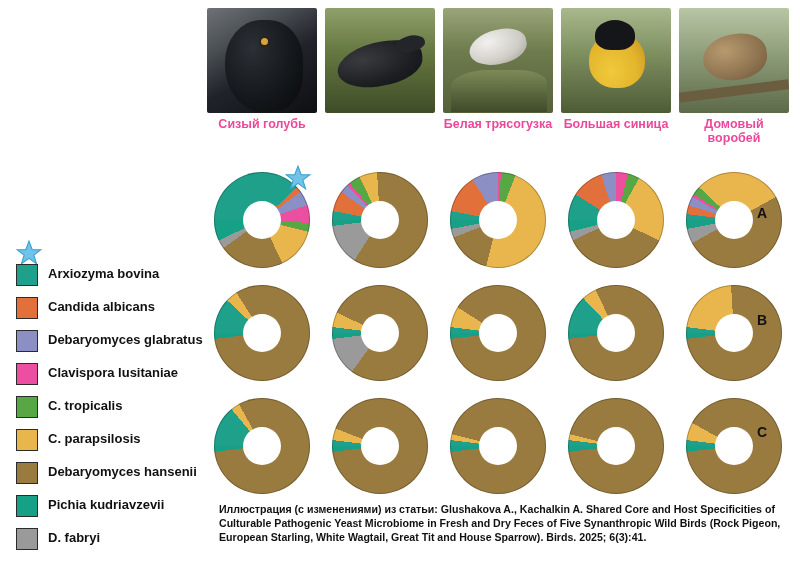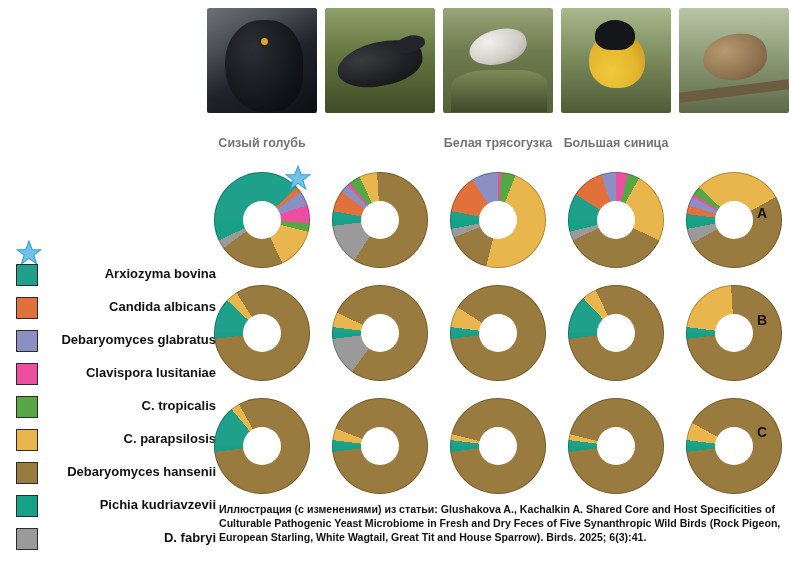--- a/index.html
+++ b/index.html
@@ -17,26 +17,26 @@
     position:absolute;left:207px;top:8px;
     display:flex;gap:8px;
   }
   .photo-cell{width:110px;}
   .photo{
     width:110px;height:105px;
     border-radius:2px;
     position:relative;overflow:hidden;
   }
   .photo-label{
-    margin-top:23px;
+    margin-top:4px;
     text-align:center;
     font-size:12.5px;
     font-weight:bold;
     line-height:1.15;
-    color:#737373;
+    color:#ec4899;
   }
 
   
   .ph-pigeon{background:linear-gradient(150deg,#6e7276 0%,#4a4f54 28%,#20232a 55%,#0d0f12 100%);}
   .ph-pigeon:after{content:"";position:absolute;left:18px;top:12px;width:78px;height:92px;border-radius:46% 44% 40% 50%;background:radial-gradient(ellipse at 35% 30%,#2b3036 0%,#15181c 55%,#07090b 100%);}
   .ph-pigeon:before{content:"";position:absolute;left:54px;top:30px;width:7px;height:7px;border-radius:50%;background:#d8a23c;box-shadow:0 0 0 2px #2a2118;z-index:2;}
 
   .ph-starling{background:linear-gradient(180deg,#8fa06a 0%,#63753f 45%,#3e4c27 100%);}
   .ph-starling:after{content:"";position:absolute;left:12px;top:34px;width:86px;height:44px;border-radius:60% 40% 55% 45%;background:radial-gradient(ellipse at 30% 35%,#3a3b3f 0%,#1d1e22 60%,#111216 100%);transform:rotate(-8deg);}
   .ph-starling:before{content:"";position:absolute;left:70px;top:28px;width:30px;height:16px;border-radius:50% 60% 40% 50%;background:#24252a;transform:rotate(-18deg);z-index:2;}
@@ -54,21 +54,20 @@
   .ph-sparrow:before{content:"";position:absolute;left:0;top:78px;width:110px;height:10px;background:#6b5d3f;transform:rotate(-7deg);}
 
   
   .legend{
     position:absolute;left:16px;top:258px;
     width:200px;
   }
   .legend-row{
     display:flex;align-items:center;
     height:33px;
-    justify-content:space-between;
   }
   .swatch{
     width:20px;height:20px;flex:0 0 20px;
     border:1px solid #2b2b2b;
     margin-right:10px;
   }
   .legend-text{
     font-size:13px;font-weight:bold;color:#111;
     line-height:1.1;
   }
@@ -127,20 +126,22 @@
     <div class="photo-label">Белая
 трясогузка</div>
   </div>
   <div class="photo-cell">
     <div class="photo ph-tit"></div>
     <div class="photo-label">Большая
 синица</div>
   </div>
   <div class="photo-cell">
     <div class="photo ph-sparrow"></div>
+    <div class="photo-label">Домовый
+воробей</div>
   </div>
 </div>
 
 <div class="legend-star">
   <svg viewBox="0 0 24 24" width="26" height="26">
     <polygon points="12,1 15,9 23,9 16.5,14 19,22 12,17 5,22 7.5,14 1,9 9,9" fill="#6fc3e8" stroke="#3a9fd0" stroke-width="1"></polygon>
   </svg>
 </div>
 <div class="legend">
   <div class="legend-row">

